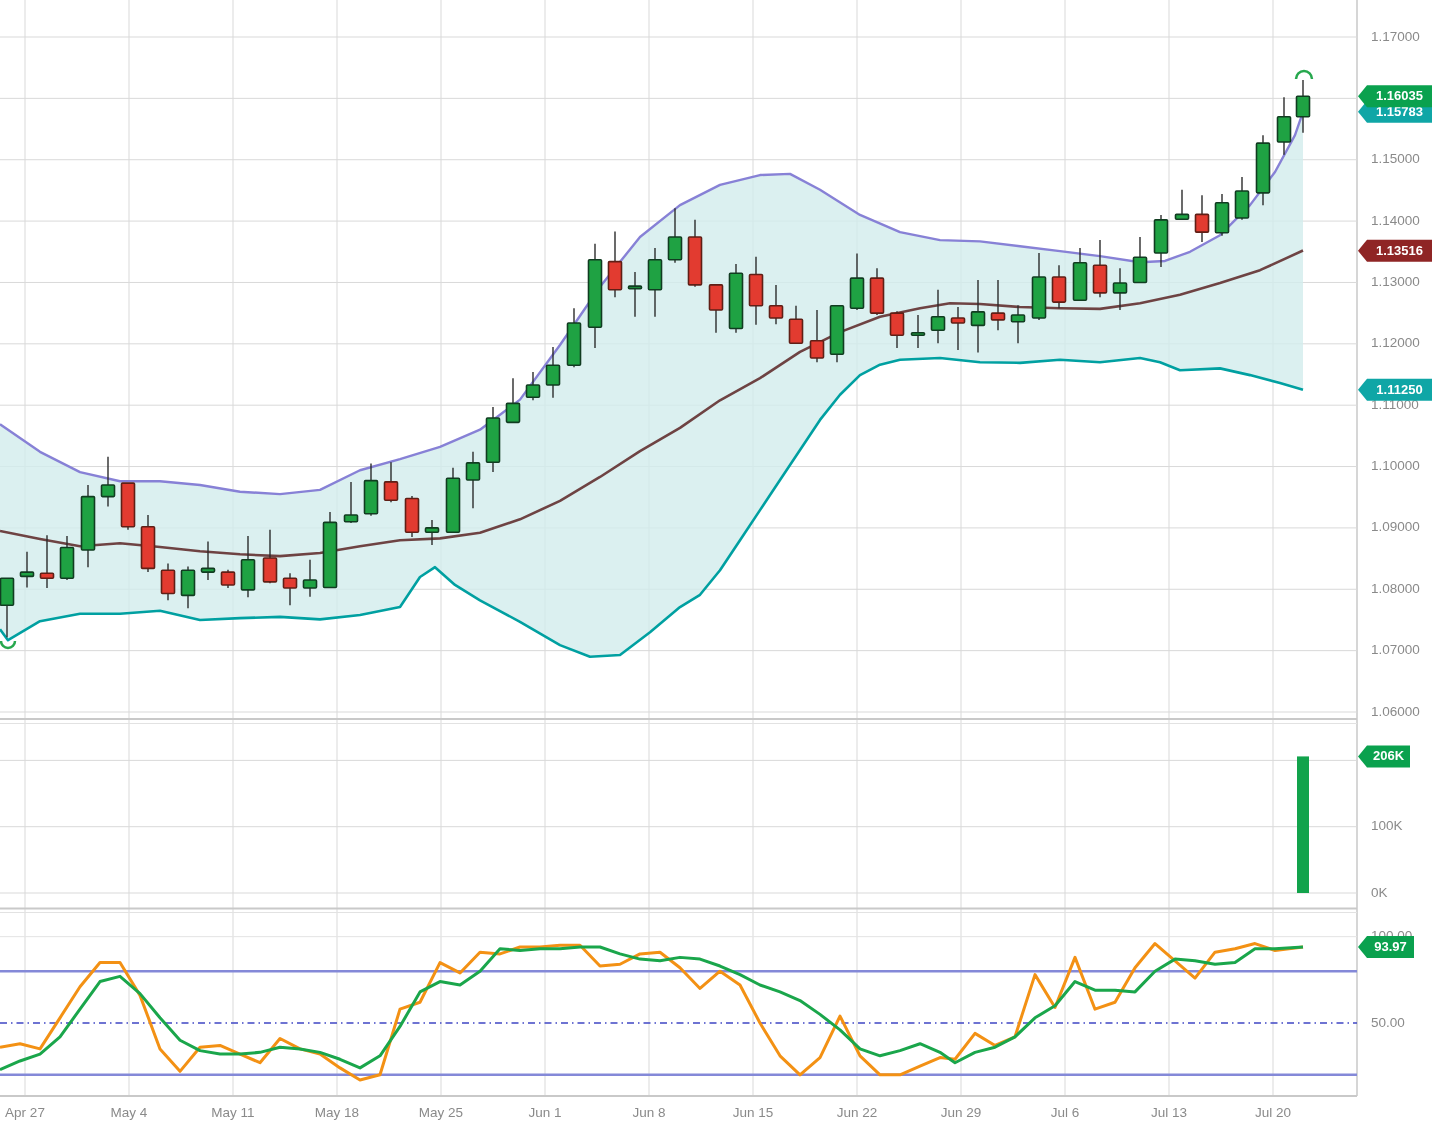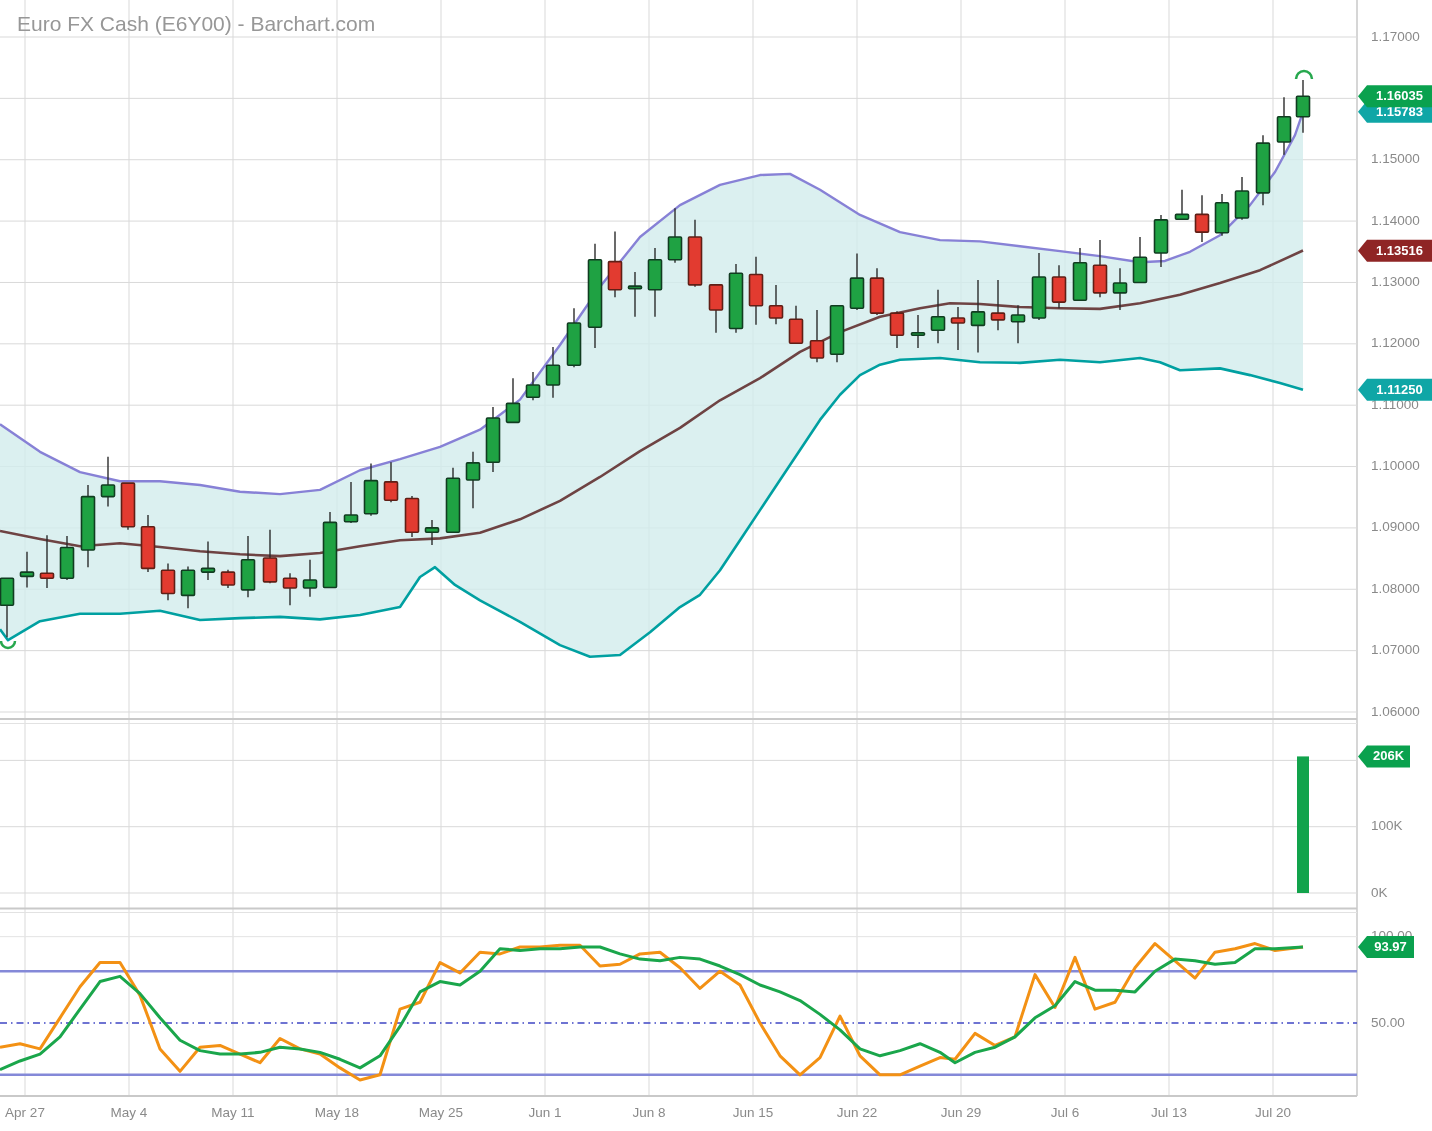--- a/index.html
+++ b/index.html
@@ -5,21 +5,20 @@
   html,body{margin:0;padding:0;background:#fff;}
   #app{position:relative;width:1432px;height:1131px;background:#fff;overflow:hidden;
        font-family:"Liberation Sans",sans-serif;}
   svg text{font-family:"Liberation Sans",sans-serif;}
   #chart-title{position:absolute;left:17px;top:12px;font-size:21px;color:#979797;z-index:5;}
 </style>
 </head>
 <body>
 
 <div id="app">
-  <div id="chart-title">Euro FX Cash (E6Y00) - Barchart.com</div>
   <svg id="chart-svg" width="1432" height="1131" viewBox="0 0 1432 1131">
       <g>
         <line x1="25" y1="0" x2="25" y2="1096" stroke="#d9d9d9" stroke-width="1"></line>
         <line x1="129" y1="0" x2="129" y2="1096" stroke="#d9d9d9" stroke-width="1"></line>
         <line x1="233" y1="0" x2="233" y2="1096" stroke="#d9d9d9" stroke-width="1"></line>
         <line x1="337" y1="0" x2="337" y2="1096" stroke="#d9d9d9" stroke-width="1"></line>
         <line x1="441" y1="0" x2="441" y2="1096" stroke="#d9d9d9" stroke-width="1"></line>
         <line x1="545" y1="0" x2="545" y2="1096" stroke="#d9d9d9" stroke-width="1"></line>
         <line x1="649" y1="0" x2="649" y2="1096" stroke="#d9d9d9" stroke-width="1"></line>
         <line x1="753" y1="0" x2="753" y2="1096" stroke="#d9d9d9" stroke-width="1"></line>

